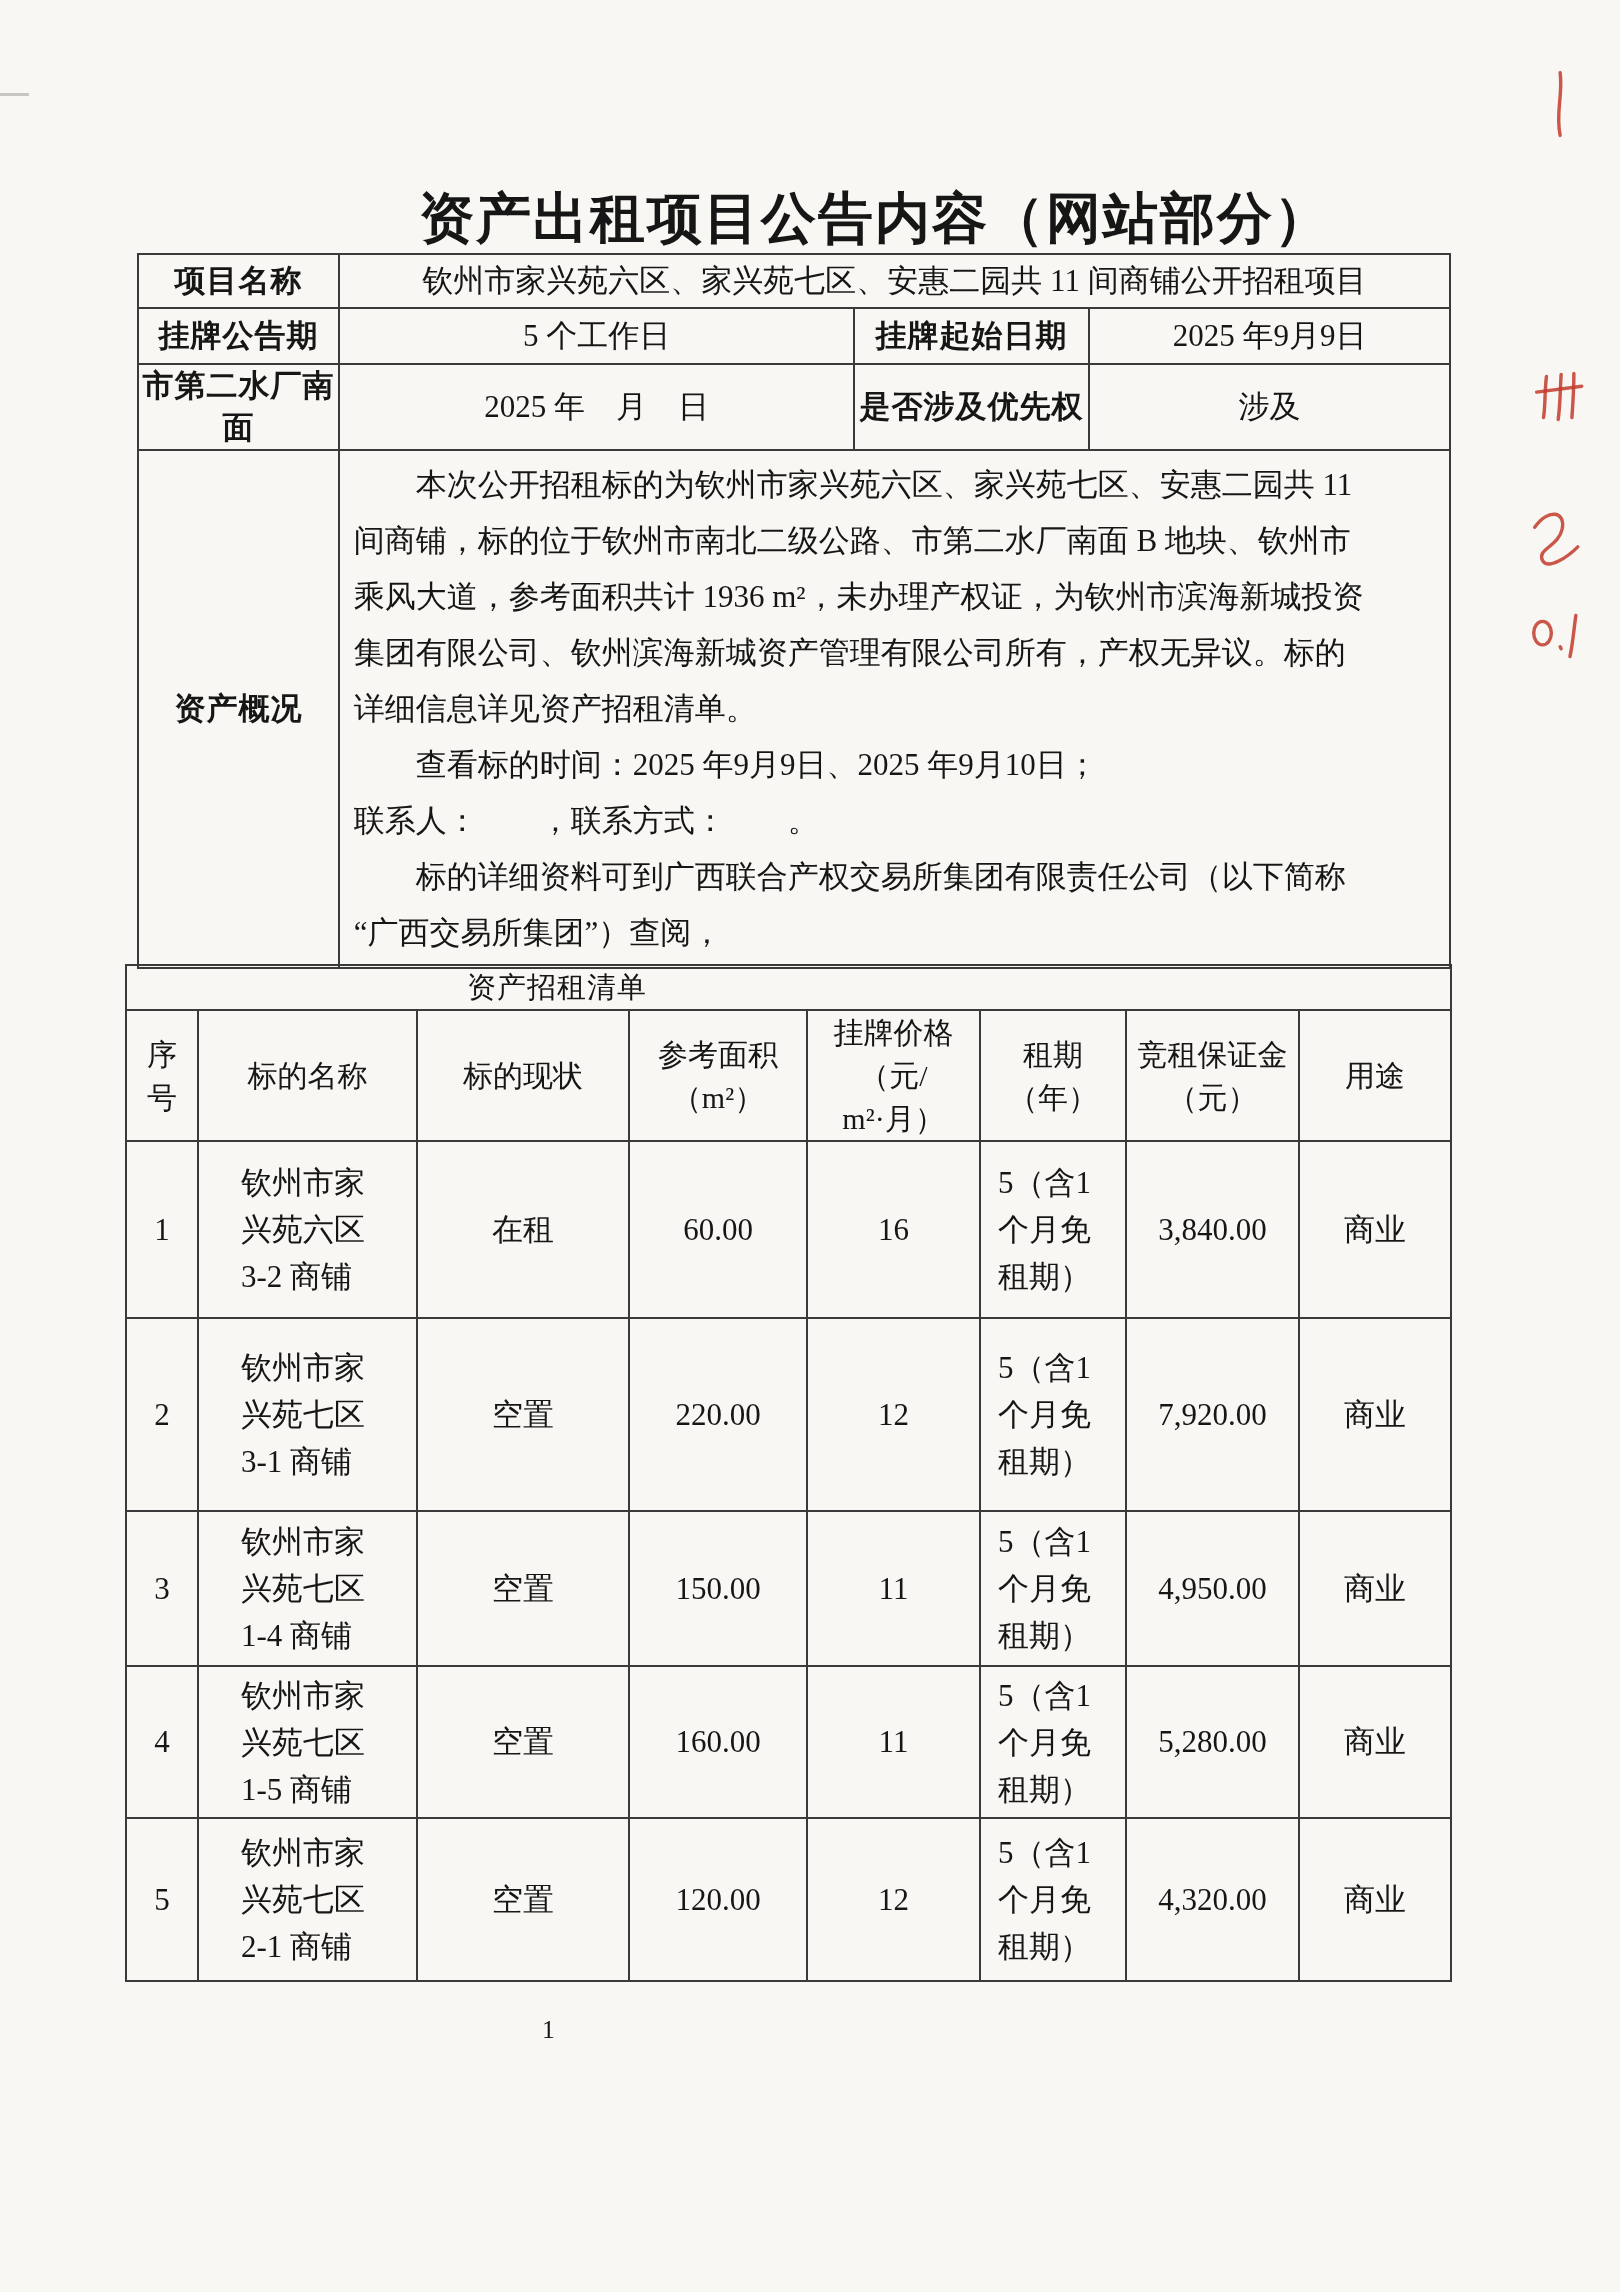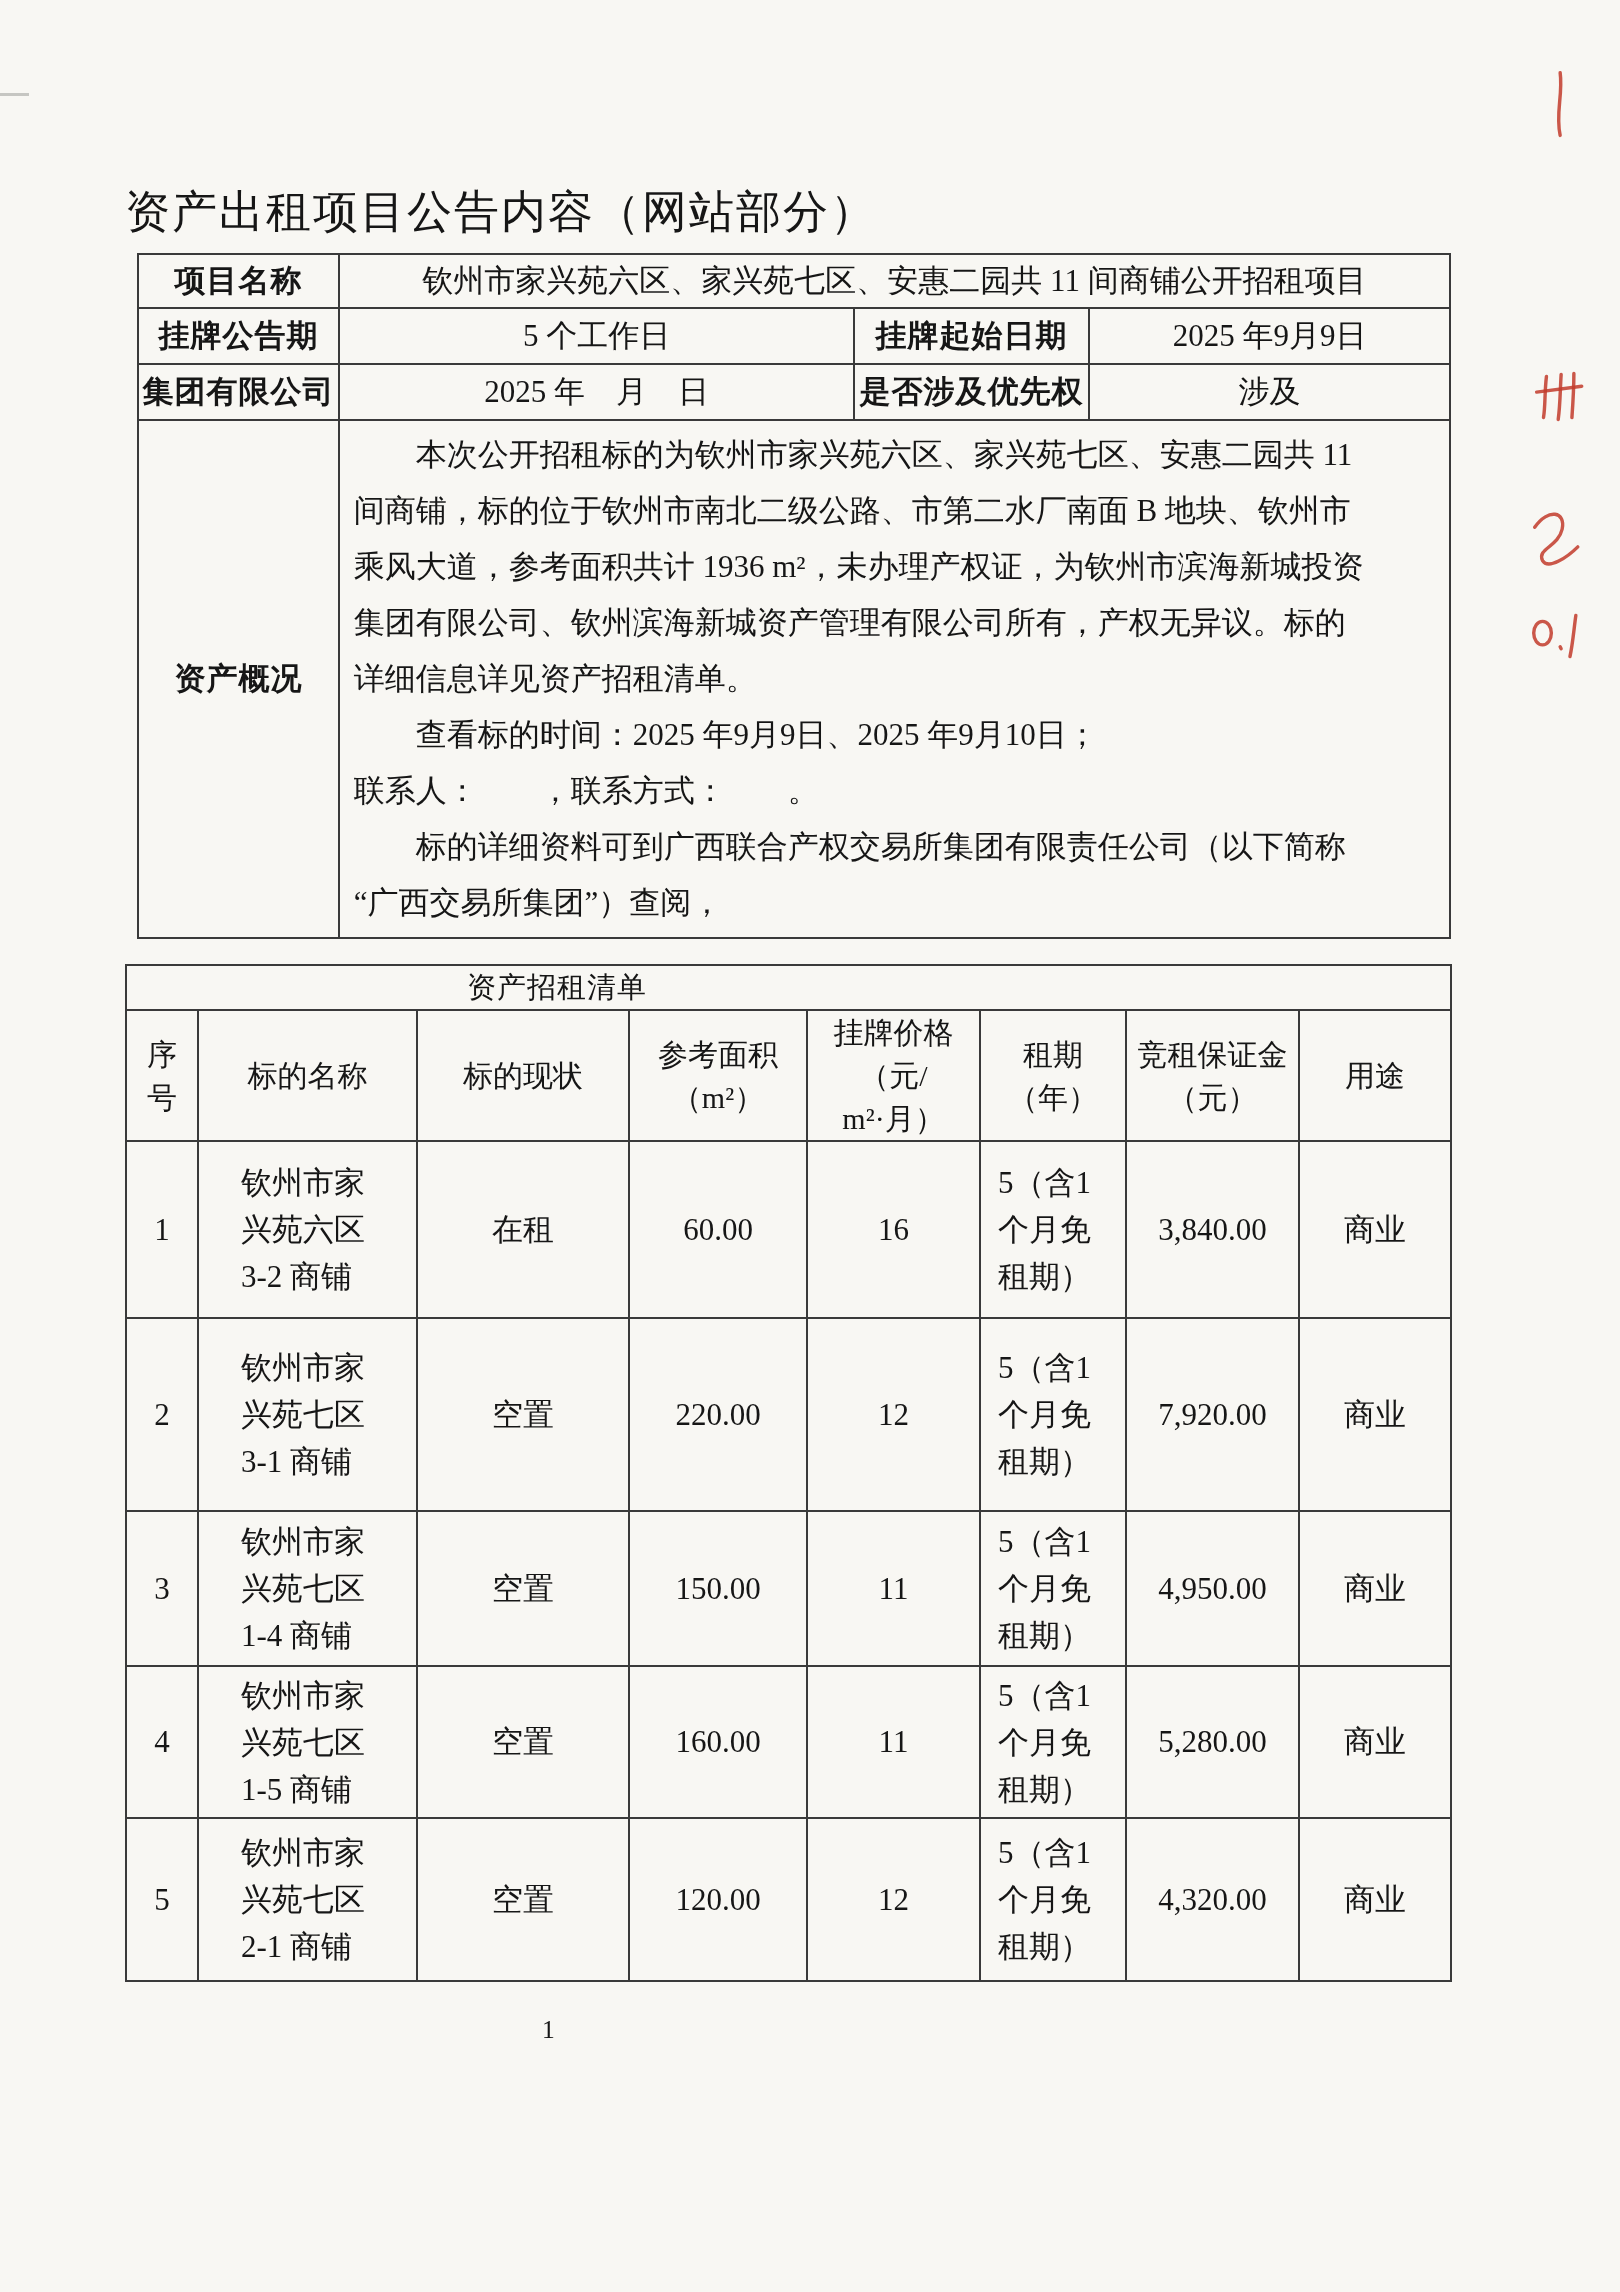--- a/index.html
+++ b/index.html
@@ -8,21 +8,21 @@
     width:1620px;height:2293px;
     margin:0 auto;
     background:#f8f7f3;
     font-family:"Liberation Serif","DejaVu Serif",serif;
     color:#161616;
     overflow:hidden;
   }
   .scan-dash{position:absolute;left:0;top:93px;width:29px;height:2.9px;background:#c6c6c2;}
   .title{
     position:absolute;left:125px;top:182px;width:1206px;
-    text-align:left;font-size:45px;font-weight:normal;letter-spacing:2px;
+    text-align:right;font-size:55px;font-weight:bold;letter-spacing:2px;
     white-space:nowrap;
   }
   table{border-collapse:collapse;table-layout:fixed;}
   td,th{border:2px solid #3a3a3a;font-size:31px;font-weight:normal;
         text-align:center;vertical-align:middle;padding:0;overflow:hidden;}
   
   .t1{position:absolute;left:137px;top:253px;width:1311px;}
   .t1 .lab{font-weight:bold;letter-spacing:1px;}
   .t1 .r1 td{height:52px;margin-left:36px;}
   .t1 .r2 td{height:54px;}
@@ -77,21 +77,21 @@
       <td class="lab">项目名称</td>
       <td colspan="3">钦州市家兴苑六区、家兴苑七区、安惠二园共 11 间商铺公开招租项目</td>
     </tr>
     <tr class="r3">
       <td class="lab">挂牌公告期</td>
       <td>5 个工作日</td>
       <td class="lab">挂牌起始日期</td>
       <td>2025 年9月9日</td>
     </tr>
     <tr class="r4">
-      <td class="lab">集团有限公司</td>
+      <td class="lab">市第二水厂南面</td>
       <td>2025 年　月　日</td>
       <td class="lab">是否涉及优先权</td>
       <td>涉及</td>
     </tr>
     <tr class="ovrow">
       <td class="lab">资产概况</td>
       <td colspan="3" class="ovtext">
         <div>　　本次公开招租标的为钦州市家兴苑六区、家兴苑七区、安惠二园共 11</div>
         <div>间商铺，标的位于钦州市南北二级公路、市第二水厂南面 B 地块、钦州市</div>
         <div>乘风大道，参考面积共计 1936 m²，未办理产权证，为钦州市滨海新城投资</div>

